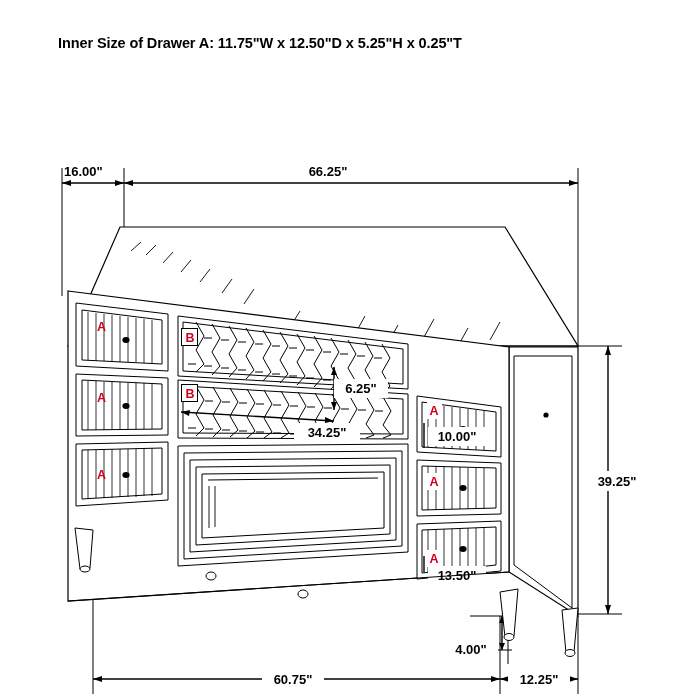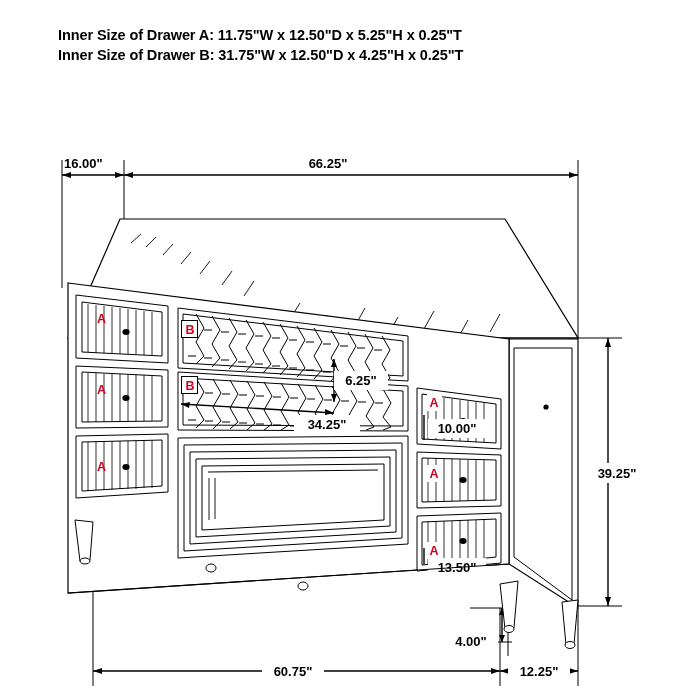--- a/index.html
+++ b/index.html
@@ -10,21 +10,21 @@
   body {
     width: 700px;
     height: 700px;
     font-family: "Liberation Sans", sans-serif;
     color: #000;
     position: relative;
     overflow: hidden;
   }
   #stage {
     position: absolute;
-    left: 0; top: 8px;
+    left: 0; top: 16px;
     width: 700px;
     height: 537px;
   }
   .hdr {
     position: absolute;
     left: 58px;
     top: 17px;
     width: 600px;
     font-size: 14.5px;
     font-weight: bold;
@@ -54,21 +54,20 @@
   .gloss { stroke: #000; stroke-width: 0.9; fill: none; }
   .boxwhite { fill: #fff; stroke: none; }
 </style>
 </head>
 <body>
 
 <div id="stage">
 
   <div class="hdr">
     <div>Inner Size of Drawer A: 11.75"W x 12.50"D x 5.25"H x 0.25"T</div>
-    <div>Inner Size of Drawer B: 31.75"W x 12.50"D x 4.25"H x 0.25"T</div>
   </div>
 
   <svg width="700" height="700" viewBox="0 0 700 700">
 
     <g class="ln thin" stroke-dasharray="0">
       <line x1="62" y1="152" x2="62" y2="280"></line>
       <line x1="124" y1="152" x2="124" y2="215"></line>
       <line x1="578" y1="152" x2="578" y2="330"></line>
     </g>
 

